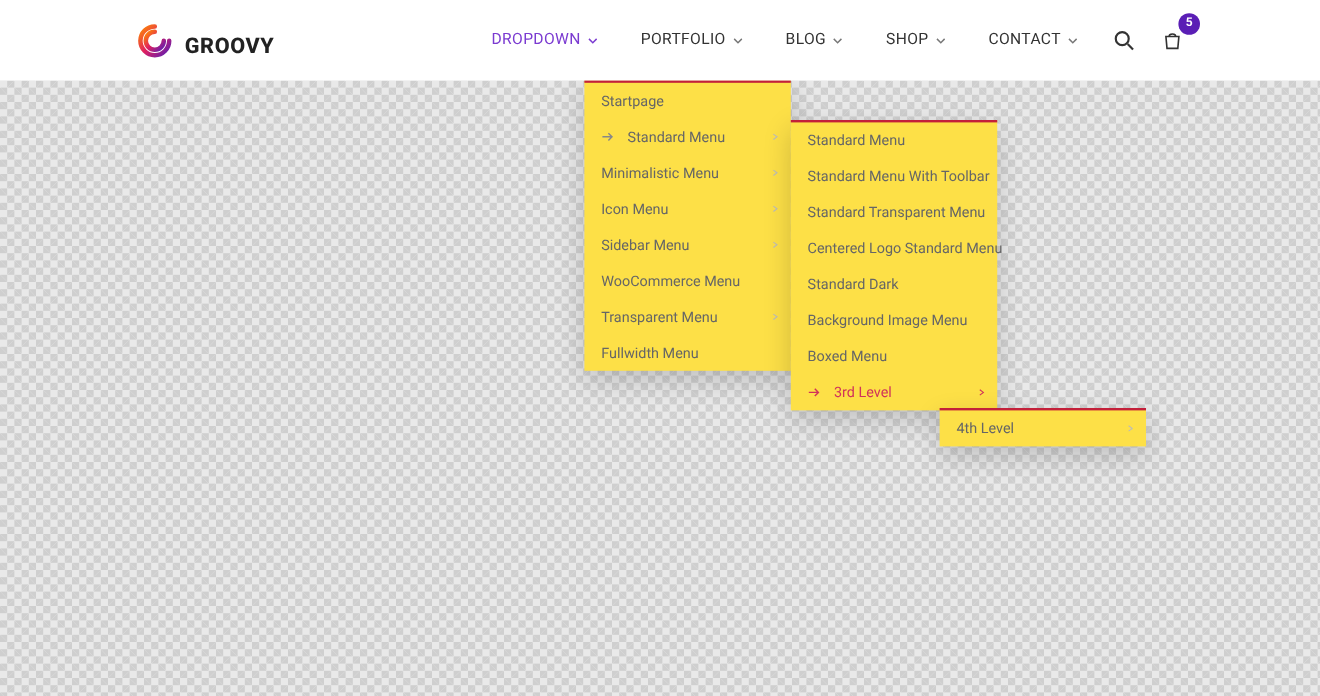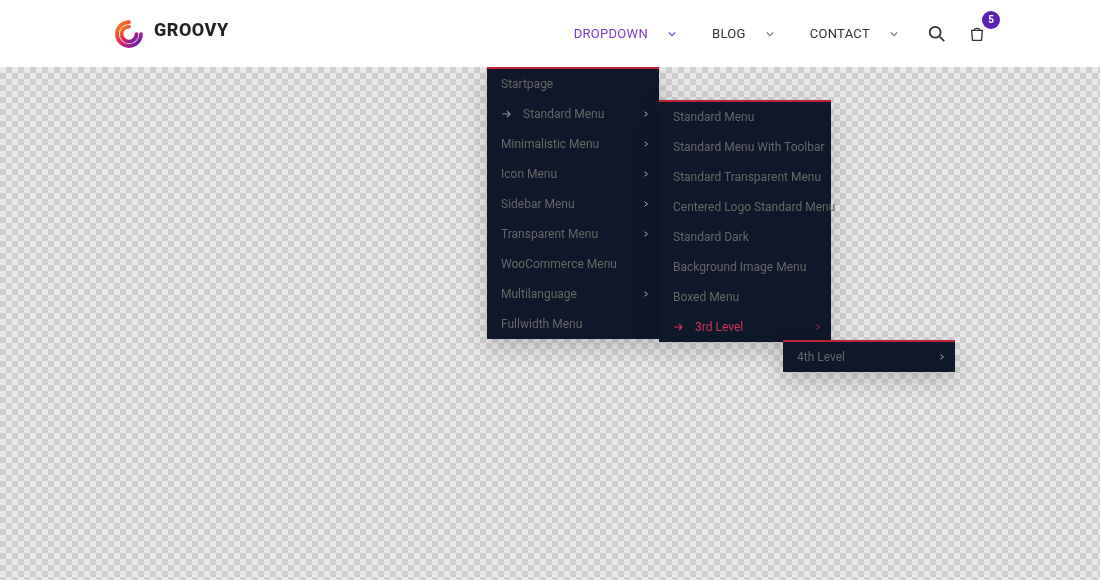--- a/index.html
+++ b/index.html
@@ -23,21 +23,21 @@
     top: 0; left: 0; right: 0;
     height: 67px;
     background: #ffffff;
     display: flex;
     align-items: center;
     z-index: 10;
   }
 
   .logo-block {
     display: flex;
-    align-items: flex-start;
+    align-items: flex-end;
     gap: 10px;
     margin-left: 114px;
   }
   .logo-mark {
     width: 30px; height: 30px;
     position: relative;
   }
   .logo-mark svg { width:30px; height:30px; }
 
   .brand {
@@ -48,21 +48,21 @@
   }
 
   .main-nav {
     display: flex;
     align-items: center;
     margin-left: auto;
   }
   .nav-item {
     display: flex;
     align-items: center;
-    gap: 20px;
+    gap: 6px;
     padding: 0 18px;
     height: 67px;
     font-size: 13px;
     letter-spacing: 0.3px;
     color: #333;
     cursor: pointer;
     position: relative;
   }
   .nav-item.active { color: #7b3bd1; }
   .chev {
@@ -88,21 +88,21 @@
     background: #5a1eb5;
     color: #fff;
     font-size: 10px;
     font-weight: 700;
     display:flex; align-items:center; justify-content:center;
   }
 
   
   .panel {
     position: absolute;
-    background: #0f172a;
+    background: #fde047;
     box-shadow: 0 8px 22px rgba(0,0,0,0.18);
     font-size: 12px;
     color: #666;
   }
   .panel.top-border { border-top: 2px solid #c3203a; }
   .item {
     height: 30px;
     display: flex;
     align-items: center;
     padding: 0 14px;
@@ -159,21 +159,37 @@
   <nav class="main-nav">
     <div class="nav-item active">
       <span>DROPDOWN</span>
       <span class="chev">
         <svg viewBox="0 0 10 10">
             <path d="M1 3 L5 7 L9 3" fill="none" stroke="#7b3bd1" stroke-width="1.5"></path>
           </svg>
       </span>
     </div>
     <div class="nav-item">
+      <span>PORTFOLIO</span>
+      <span class="chev">
+        <svg viewBox="0 0 10 10">
+            <path d="M1 3 L5 7 L9 3" fill="none" stroke="#777" stroke-width="1.5"></path>
+          </svg>
+      </span>
+    </div>
+    <div class="nav-item">
       <span>BLOG</span>
+      <span class="chev">
+        <svg viewBox="0 0 10 10">
+            <path d="M1 3 L5 7 L9 3" fill="none" stroke="#777" stroke-width="1.5"></path>
+          </svg>
+      </span>
+    </div>
+    <div class="nav-item">
+      <span>SHOP</span>
       <span class="chev">
         <svg viewBox="0 0 10 10">
             <path d="M1 3 L5 7 L9 3" fill="none" stroke="#777" stroke-width="1.5"></path>
           </svg>
       </span>
     </div>
     <div class="nav-item">
       <span>CONTACT</span>
       <span class="chev">
         <svg viewBox="0 0 10 10">
@@ -235,32 +251,24 @@
   </div>
   <div class="item">
     <span>Sidebar Menu</span>
     <span class="arrow-right">
         <svg viewBox="0 0 8 8">
           <path d="M2 1 L6 4 L2 7" stroke-width="1.2"></path>
         </svg>
       </span>
   </div>
   <div class="item">
+    <span>WooCommerce Menu</span>
+  </div>
+  <div class="item">
     <span>Transparent Menu</span>
-    <span class="arrow-right">
-        <svg viewBox="0 0 8 8">
-          <path d="M2 1 L6 4 L2 7" stroke-width="1.2"></path>
-        </svg>
-      </span>
-  </div>
-  <div class="item">
-    <span>WooCommerce Menu</span>
-  </div>
-  <div class="item">
-    <span>Multilanguage</span>
     <span class="arrow-right">
         <svg viewBox="0 0 8 8">
           <path d="M2 1 L6 4 L2 7" stroke-width="1.2"></path>
         </svg>
       </span>
   </div>
   <div class="item">
     <span>Fullwidth Menu</span>
   </div>
 </div>

